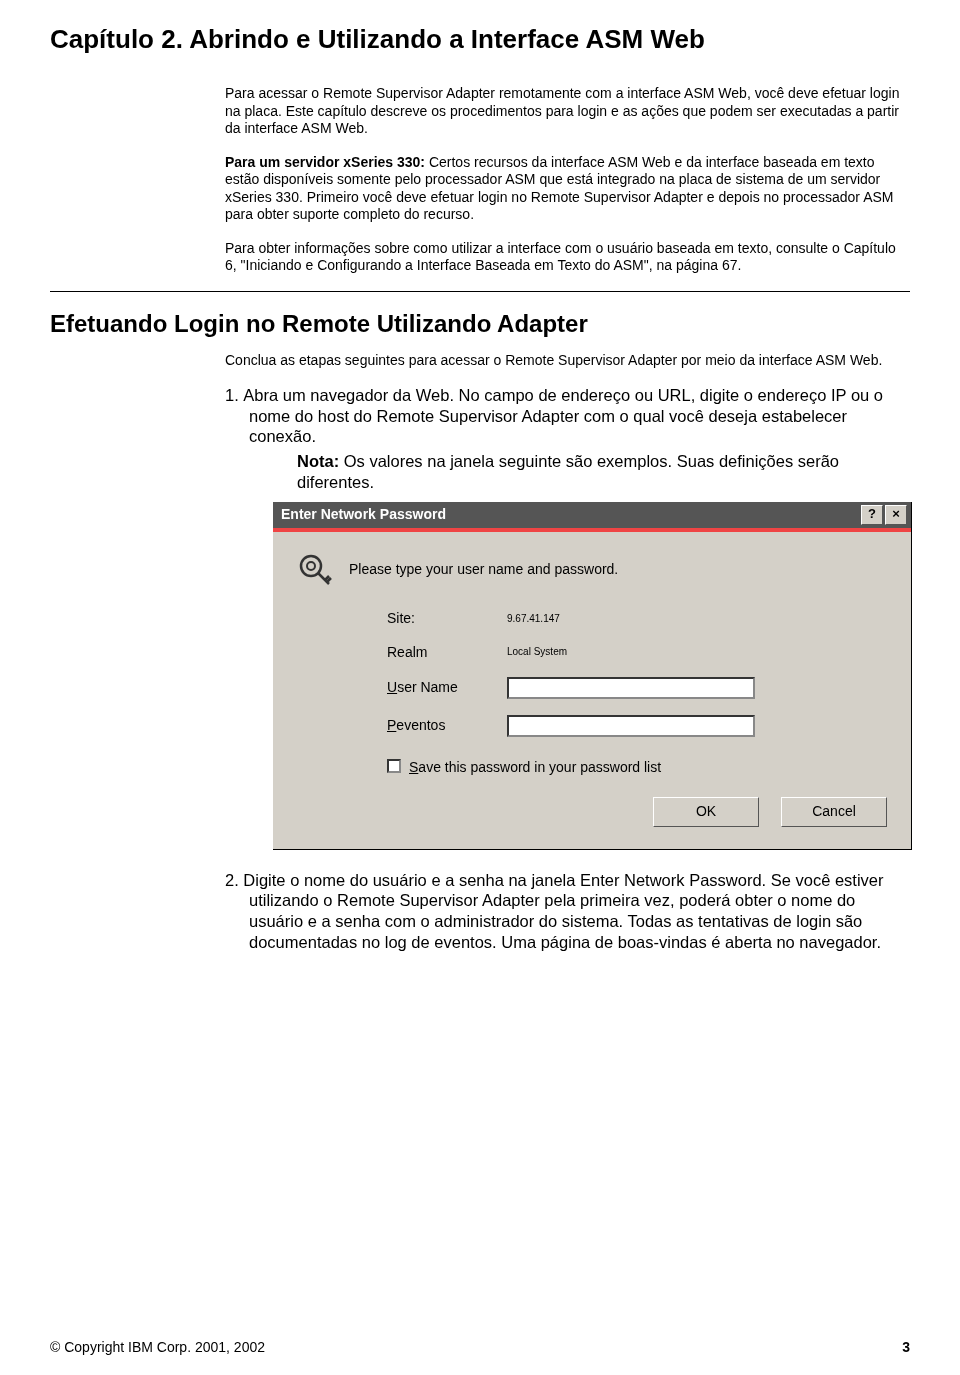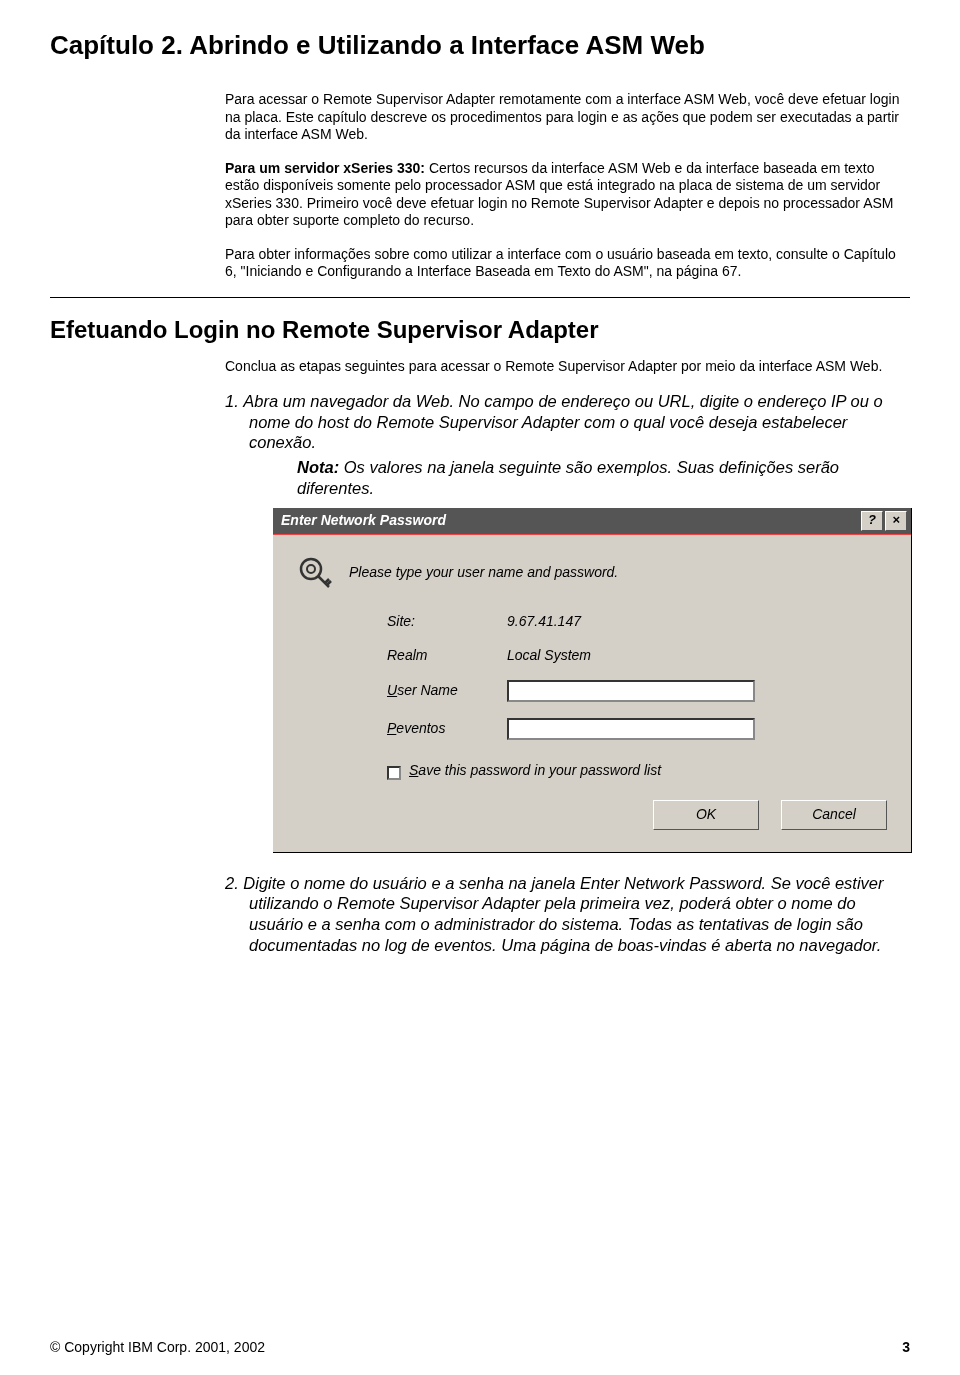--- a/index.html
+++ b/index.html
@@ -5,21 +5,21 @@
   body {
     margin: 0;
     padding: 0;
     font-family: Arial, Helvetica, sans-serif;
     background: #ffffff;
     color: #000000;
     width: 960px;
   }
   .page {
     width: 960px;
-    padding: 30px 50px 30px 50px;
+    padding: 24px 50px 30px 50px;
     box-sizing: border-box;
     position: relative;
     min-height: 1375px;
   }
   h1.chapter {
     font-size: 26px;
     font-weight: bold;
     margin: 0 0 30px 0;
   }
   h2.section {
@@ -44,21 +44,20 @@
     margin: 0 0 16px 0;
     padding-left: 0;
     list-style: none;
   }
   ol.steps li {
     font-size: 16.5px;
     line-height: 1.25;
     margin: 0 0 6px 0;
     padding-left: 24px;
     text-indent: -24px;
-    font-style: italic;
   }
   ol.steps li .sub {
     display: block;
     text-indent: 0;
     margin-top: 4px;
   }
   .note-hang {
     padding-left: 48px;
     text-indent: -48px;
   }
@@ -76,21 +75,21 @@
     border-bottom: 1px solid #000;
   }
   .titlebar {
     background: #555555;
     color: #fff;
     height: 26px;
     display: flex;
     align-items: center;
     padding: 0 4px 0 8px;
     font-weight: bold;
-    border-bottom: 1px solid #ef4444;
+    border-bottom: 4px solid #ef4444;
   }
   .titlebar .title-text {
     flex: 1;
   }
   .title-buttons {
     display: flex;
     gap: 2px;
   }
   .title-btn {
     width: 20px;
@@ -125,33 +124,33 @@
   }
   .form-row {
     display: flex;
     align-items: center;
     margin-bottom: 16px;
   }
   .form-label {
     width: 120px;
   }
   .form-value {
-    font-size: 14px;
+    font-size: 10px;
   }
   .text-input {
     width: 248px;
     height: 22px;
     background: #fff;
     border: 2px inset #888;
     box-sizing: border-box;
     padding: 0 4px;
   }
   .check-row {
     display: flex;
-    align-items: flex-end;
+    align-items: flex-start;
     margin: 22px 0 20px 90px;
     gap: 8px;
   }
   .checkbox {
     width: 14px;
     height: 14px;
     border: 2px inset #888;
     background: #fff;
     box-sizing: border-box;
   }
@@ -192,21 +191,21 @@
   <h1 class="chapter">Capítulo 2. Abrindo e Utilizando a Interface ASM Web</h1>
 
   <div class="body-indent">
     <p>Para acessar o Remote Supervisor Adapter remotamente com a interface ASM Web, você deve efetuar login na placa. Este capítulo descreve os procedimentos para login e as ações que podem ser executadas a partir da interface ASM Web.</p>
     <p><b>Para um servidor xSeries 330:</b><span> Certos recursos da interface ASM Web e da interface baseada em texto estão disponíveis somente pelo processador ASM que está integrado na placa de sistema de um servidor xSeries 330. Primeiro você deve efetuar login no Remote Supervisor Adapter e depois no processador ASM para obter suporte completo do recurso.</span></p>
     <p>Para obter informações sobre como utilizar a interface com o usuário baseada em texto, consulte o Capítulo 6, "Iniciando e Configurando a Interface Baseada em Texto do ASM", na página 67.</p>
   </div>
 
   <hr class="rule">
 
-  <h2 class="section">Efetuando Login no Remote Supervisor Adapter</h2>
+  <h2 class="section">Efetuando Login no Remote Utilizando Adapter</h2>
 
   <div class="body-indent">
     <p>Conclua as etapas seguintes para acessar o Remote Supervisor Adapter por meio da interface ASM Web.</p>
 
     <ol class="steps">
       <li>
         <span>1.</span>&nbsp;<span>Abra um navegador da Web. No campo de endereço ou URL, digite o endereço IP ou o nome do host do Remote Supervisor Adapter com o qual você deseja estabelecer conexão.</span>
         <span class="sub note-hang"><b>Nota:</b><span> Os valores na janela seguinte são exemplos. Suas definições serão diferentes.</span></span>
 
         

